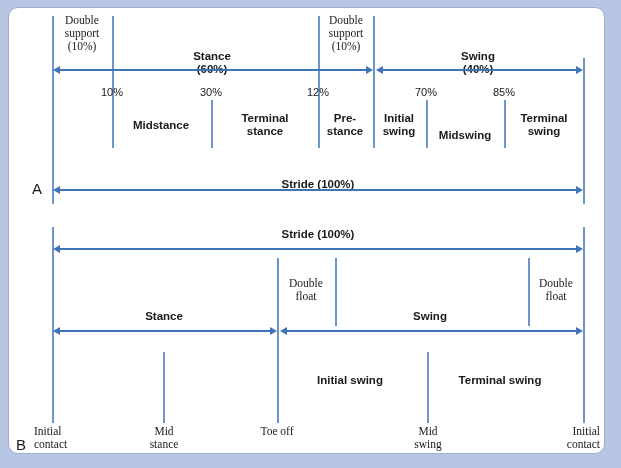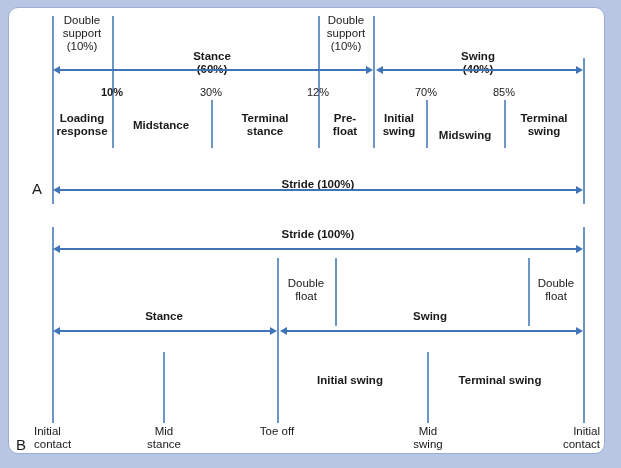--- a/index.html
+++ b/index.html
@@ -57,20 +57,21 @@
     position: absolute;
     color: #1a1a1a;
     text-align: center;
     line-height: 1.12;
     white-space: pre-line;
     transform: translateX(-50%);
   }
   .lbl.plain {
     font-size: 11.5px;
     font-weight: 400;
+    font-family: Liberation Serif, serif;
   }
   .lbl.bold {
     font-size: 11.5px;
     font-weight: bold;
   }
   .lbl.pct {
     font-size: 11px;
     font-weight: 400;
   }
   .lbl.panel {
@@ -115,33 +116,31 @@
   <div class="arrowline" style="left:55px; top:69px; width:315px;"></div>
   <div class="arrowhead left" style="left:53px; top:65.6px;"></div>
   <div class="arrowhead right" style="left:366px; top:65.6px;"></div>
 
   <div class="lbl bold" style="left:478px; top:50px; width:100px;">Swing
 (40%)</div>
   <div class="arrowline" style="left:378px; top:69px; width:203px;"></div>
   <div class="arrowhead left" style="left:376px; top:65.6px;"></div>
   <div class="arrowhead right" style="left:576px; top:65.6px;"></div>
 
-  <div class="lbl pct" style="left:112px; top:86px; width:40px;font-weight:bold;">10%</div>
+  <div class="lbl pct" style="left:112px; top:86px; width:40px;">10%</div>
   <div class="lbl pct" style="left:211px; top:86px; width:40px;">30%</div>
   <div class="lbl pct" style="left:318px; top:86px; width:40px;">12%</div>
   <div class="lbl pct" style="left:426px; top:86px; width:40px;">70%</div>
   <div class="lbl pct" style="left:504px; top:86px; width:40px;">85%</div>
 
-  <div class="lbl bold" style="left:82px;  top:112px; width:66px;">Loading
-response</div>
   <div class="lbl bold" style="left:161px; top:119px; width:96px;">Midstance</div>
   <div class="lbl bold" style="left:265px; top:112px; width:90px;">Terminal
 stance</div>
   <div class="lbl bold" style="left:345px; top:112px; width:54px;">Pre-
-float</div>
+stance</div>
   <div class="lbl bold" style="left:399px; top:112px; width:54px;">Initial
 swing</div>
   <div class="lbl bold" style="left:465px; top:129px; width:84px;">Midswing</div>
   <div class="lbl bold" style="left:544px; top:112px; width:76px;">Terminal
 swing</div>
 
 
   <div class="lbl bold" style="left:318px; top:178px; width:140px; background:#ffffff;">Stride (100%)</div>
   <div class="arrowline" style="left:55px; top:189px; width:526px;"></div>
   <div class="arrowhead left" style="left:53px; top:185.6px;"></div>

